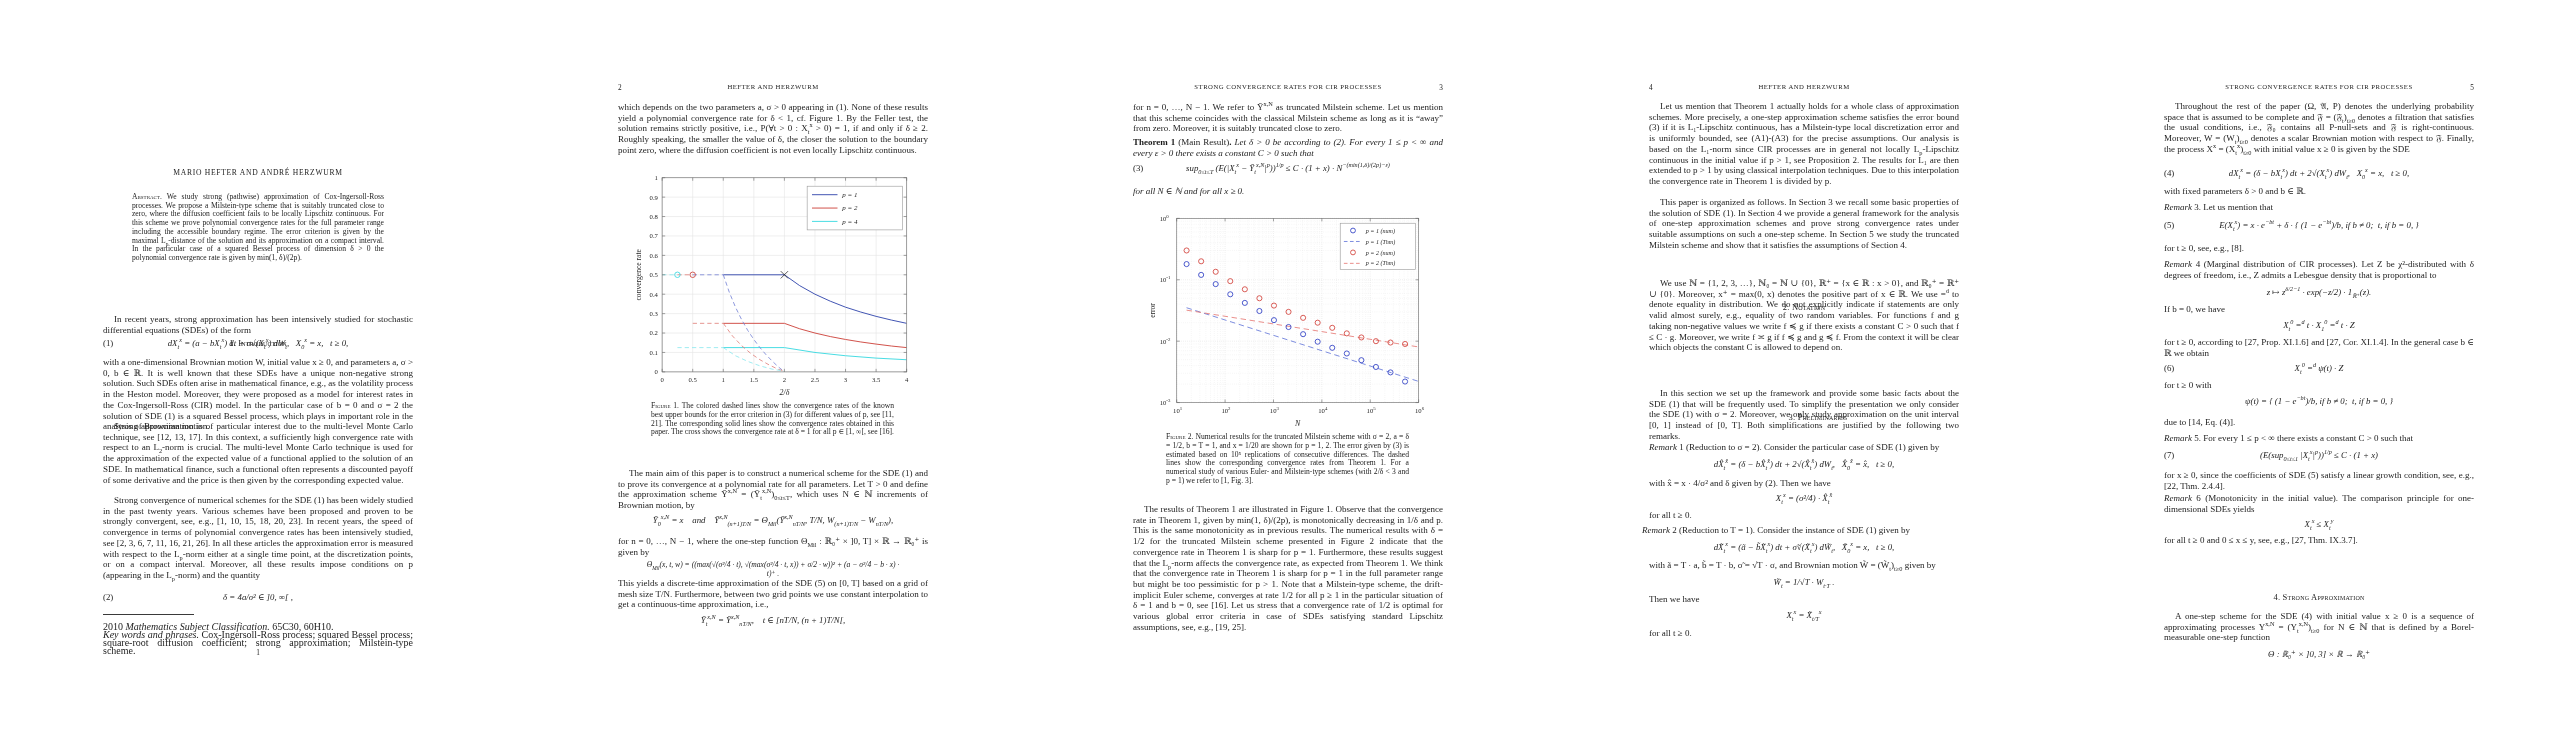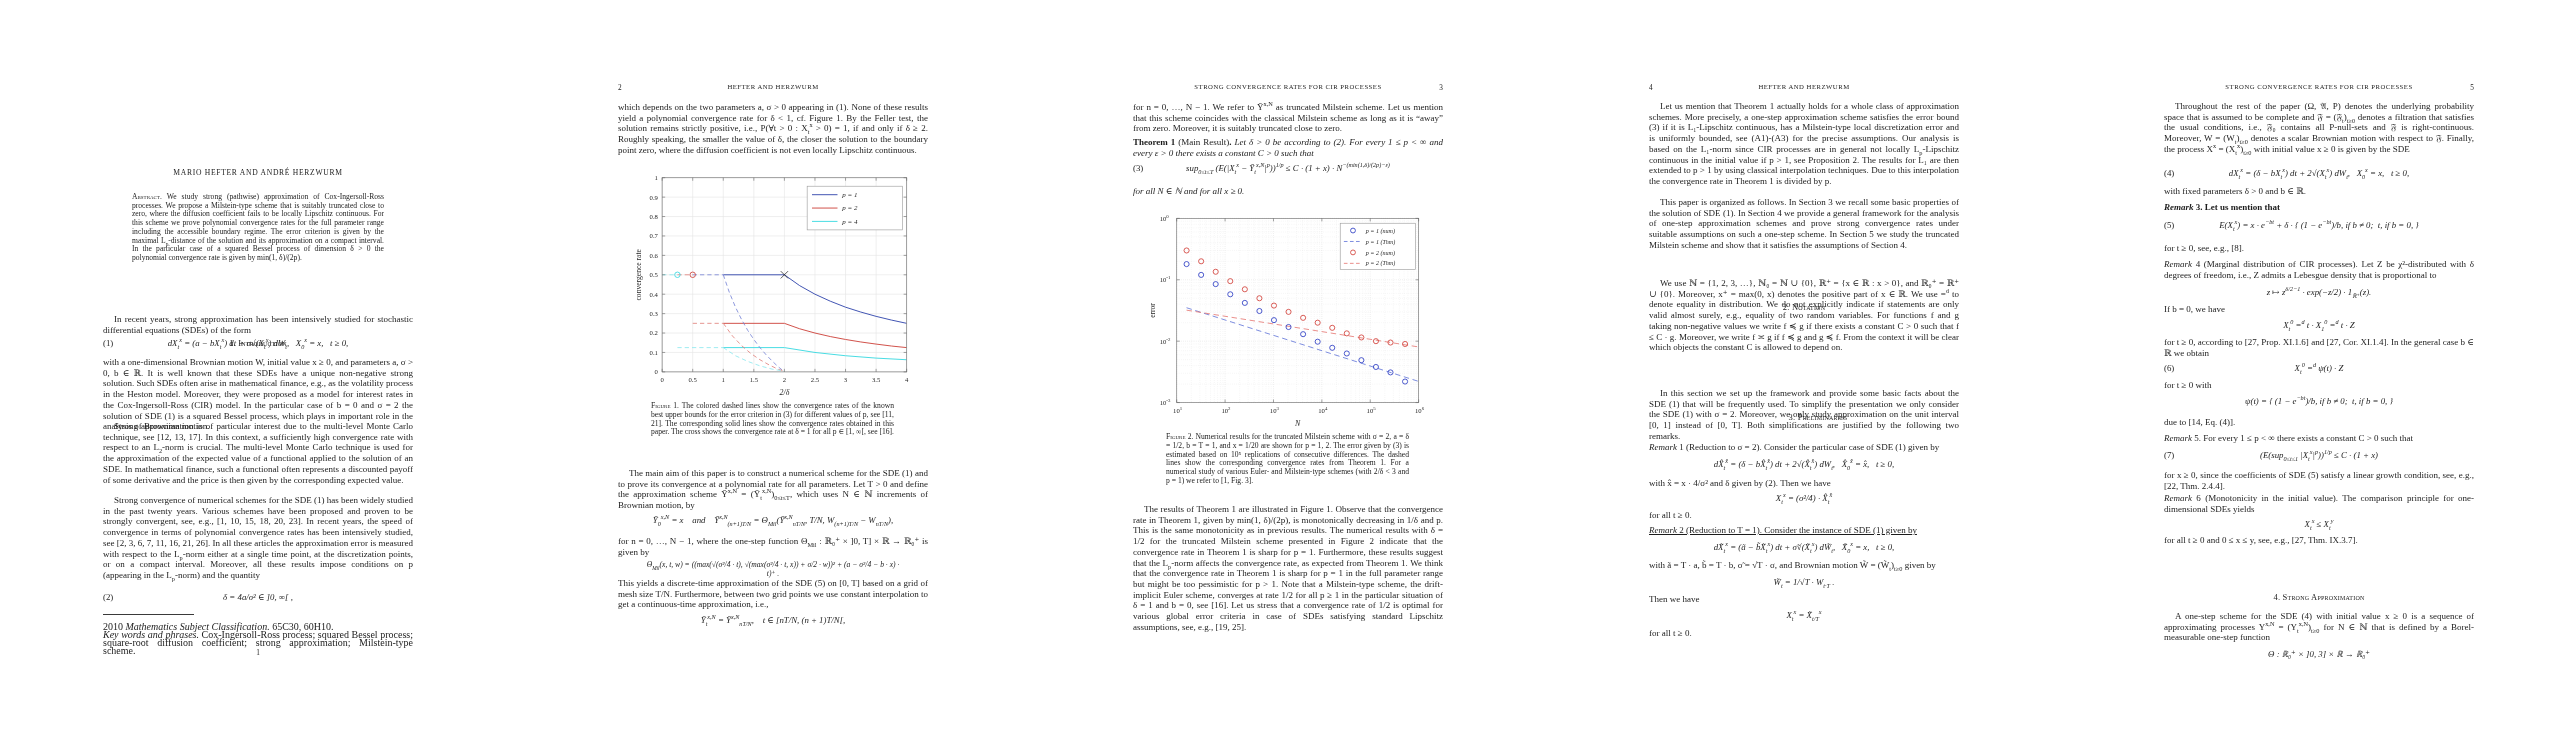--- a/index.html
+++ b/index.html
@@ -126,21 +126,21 @@
         <span class="bd">dX̂<sub>t</sub><sup>x̂</sup> = (δ − bX̂<sub>t</sub><sup>x̂</sup>) dt + 2√(X̂<sub>t</sub><sup>x̂</sup>) dW<sub>t</sub>,&nbsp;&nbsp;&nbsp;X̂<sub>0</sub><sup>x̂</sup> = x̂,&nbsp;&nbsp;&nbsp;t ≥ 0,</span>
         <span class="num"></span>
       </div>
       <div class="blk b-para" style="top: 478px; left: 103px; width: 310px;">with x̂ = x · 4/σ² and δ given by (2). Then we have</div>
       <div class="blk b-eq" style="top: 493px; left: 103px; width: 310px;">
         <span class="num"></span>
         <span class="bd">X<sub>t</sub><sup>x</sup> = (σ²/4) · X̂<sub>t</sub><sup>x̂</sup></span>
         <span class="num"></span>
       </div>
       <div class="blk b-para" style="top: 510px; left: 103px; width: 310px;">for all t ≥ 0.</div>
-      <div class="blk b-para" style="top: 525px; left: 103px; width: 310px; text-decoration: underline;"><i>Remark</i> 2 (Reduction to T = 1). Consider the instance of SDE (1) given by</div>
+      <div class="blk b-para" style="top: 525px; left: 96px; width: 310px;"><i>Remark</i> 2 (Reduction to T = 1). Consider the instance of SDE (1) given by</div>
       <div class="blk b-eq" style="top: 542px; left: 103px; width: 310px;">
         <span class="num"></span>
         <span class="bd">dX̃<sub>t</sub><sup>x</sup> = (ã − b̃X̃<sub>t</sub><sup>x</sup>) dt + σ̃√(X̃<sub>t</sub><sup>x</sup>) dW̃<sub>t</sub>,&nbsp;&nbsp;&nbsp;X̃<sub>0</sub><sup>x</sup> = x,&nbsp;&nbsp;&nbsp;t ≥ 0,</span>
         <span class="num"></span>
       </div>
       <div class="blk b-para" style="top: 560px; left: 103px; width: 310px;">with ã = T · a, b̃ = T · b, σ̃ = √T · σ, and Brownian motion W̃ = (W̃<sub>t</sub>)<sub>t≥0</sub> given by</div>
       <div class="blk b-eq" style="top: 577px; left: 103px; width: 310px;">
         <span class="num"></span>
         <span class="bd">W̃<sub>t</sub> = 1/√T · W<sub>t·T</sub> .</span>
         <span class="num"></span>
@@ -159,21 +159,21 @@
       <span class="c sc">STRONG CONVERGENCE RATES FOR CIR PROCESSES</span>
       <span class="n-r">5</span>
     </div>
   <div class="blk b-para ind" style="top: 101px; left: 103px; width: 310px;">Throughout the rest of the paper (Ω, 𝔄, P) denotes the underlying probability space that is assumed to be complete and 𝔉 = (𝔉<sub>t</sub>)<sub>t≥0</sub> denotes a filtration that satisfies the usual conditions, i.e., 𝔉₀ contains all P-null-sets and 𝔉 is right-continuous. Moreover, W = (W<sub>t</sub>)<sub>t≥0</sub> denotes a scalar Brownian motion with respect to 𝔉. Finally, the process X<sup>x</sup> = (X<sub>t</sub><sup>x</sup>)<sub>t≥0</sub> with initial value x ≥ 0 is given by the SDE</div>
       <div class="blk b-eq" style="top: 168px; left: 103px; width: 310px;">
         <span class="num">(4)</span>
         <span class="bd">dX<sub>t</sub><sup>x</sup> = (δ − bX<sub>t</sub><sup>x</sup>) dt + 2√(X<sub>t</sub><sup>x</sup>) dW<sub>t</sub>,&nbsp;&nbsp;&nbsp;X<sub>0</sub><sup>x</sup> = x,&nbsp;&nbsp;&nbsp;t ≥ 0,</span>
         <span class="num"></span>
       </div>
       <div class="blk b-para" style="top: 186px; left: 103px; width: 310px;">with fixed parameters δ &gt; 0 and b ∈ ℝ.</div>
-      <div class="blk b-para" style="top: 202px; left: 103px; width: 310px; font-weight: bold;"><i>Remark</i> 3. Let us mention that</div>
+      <div class="blk b-para" style="top: 202px; left: 103px; width: 310px;"><i>Remark</i> 3. Let us mention that</div>
       <div class="blk b-eq" style="top: 220px; left: 103px; width: 310px;">
         <span class="num">(5)</span>
         <span class="bd">E(X<sub>t</sub><sup>x</sup>) = x · e<sup>−bt</sup> + δ · { (1 − e<sup>−bt</sup>)/b, if b ≠ 0;&nbsp;&nbsp;t, if b = 0, }</span>
         <span class="num"></span>
       </div>
       <div class="blk b-para" style="top: 243px; left: 103px; width: 310px;">for t ≥ 0, see, e.g., [8].</div>
       <div class="blk b-para" style="top: 259px; left: 103px; width: 310px;"><i>Remark</i> 4 (Marginal distribution of CIR processes). Let Z be χ²-distributed with δ degrees of freedom, i.e., Z admits a Lebesgue density that is proportional to</div>
       <div class="blk b-eq" style="top: 287px; left: 103px; width: 310px;">
         <span class="num"></span>
         <span class="bd">z ↦ z<sup>δ/2−1</sup> · exp(−z/2) · 1<sub>ℝ⁺</sub>(z).</span>

